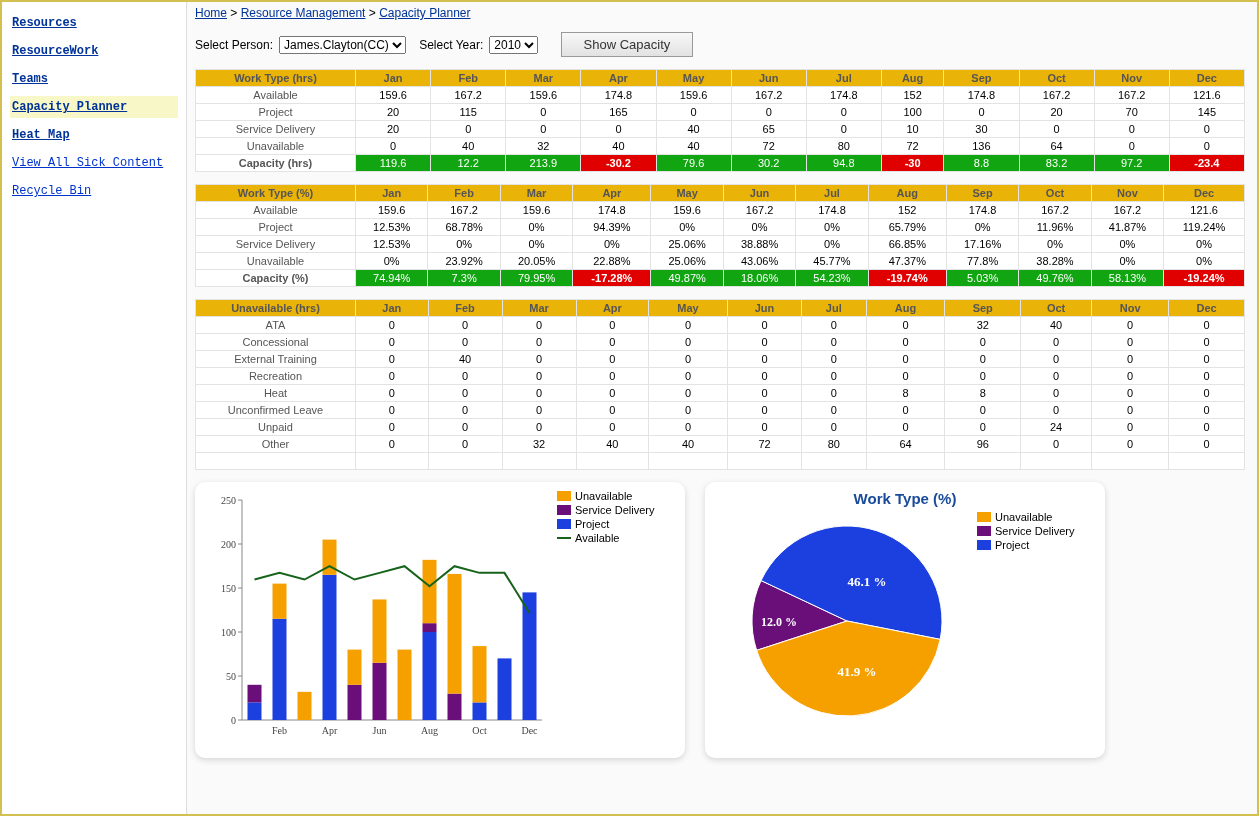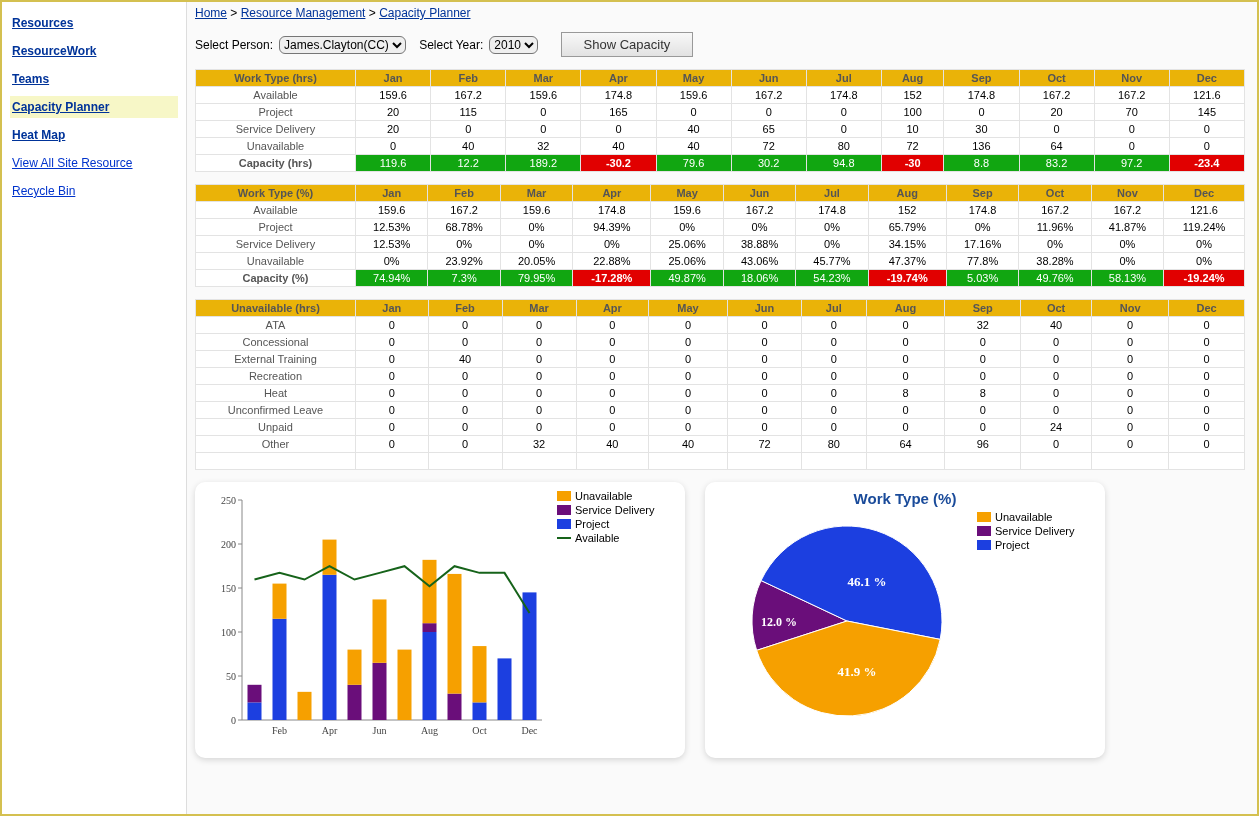--- a/index.html
+++ b/index.html
@@ -21,34 +21,35 @@
   background: #fff;
 }
 .sidebar a {
   display: block;
   padding: 4px 2px;
   color: #003399;
   text-decoration: underline;
   font-size: 12px;
   font-weight: bold;
   margin-bottom: 6px;
+  font-family: Liberation Mono, monospace;
 }
 .sidebar a.current { background: #f7f7c7; }
 .sidebar a.light { font-weight: normal; color: #0033cc; }
 .main {
   flex: 1;
   padding: 4px 8px;
   background: #fafafa;
   overflow: hidden;
 }
 .breadcrumb { font-size: 12px; margin-bottom: 12px; }
 .breadcrumb a { color: #003399; text-decoration: underline; }
 .controls { margin-bottom: 12px; }
 .controls label { font-size: 12px; text-align: center; }
-.controls select { font-size: 12px; margin: 0 10px 0 3px; border-radius: 6px; }
+.controls select { font-size: 12px; margin: 0 10px 0 3px; }
 .controls button {
   font-size: 13px;
   padding: 4px 22px;
   background: linear-gradient(#f8f8f8,#e2e2e2);
   border: 1px solid #999;
   color: #333;
 }
 
 table.data {
   border-collapse: collapse;
@@ -95,21 +96,21 @@
 </head>
 <body>
 
 <div class="app">
   <div class="sidebar">
     <a href="#">Resources</a>
     <a href="#">ResourceWork</a>
     <a href="#">Teams</a>
     <a href="#" class="current">Capacity Planner</a>
     <a href="#">Heat Map</a>
-    <a href="#" class="light">View All Site Resource</a>
+    <a href="#" class="light">View All Sick Content</a>
     <a href="#" class="light">Recycle Bin</a>
   </div>
 
   <div class="main">
     <div class="breadcrumb">
       <a href="#">Home</a> &gt;
       <a href="#">Resource Management</a> &gt;
       <a href="#">Capacity Planner</a>
     </div>
 
@@ -196,21 +197,21 @@
             <td>72</td>
             <td>136</td>
             <td>64</td>
             <td>0</td>
             <td>0</td>
           </tr>
           <tr>
             <td class="rowlabel" style="font-weight:bold">Capacity (hrs)</td>
             <td class="cap-pos">119.6</td>
             <td class="cap-pos">12.2</td>
-            <td class="cap-pos">189.2</td>
+            <td class="cap-pos">213.9</td>
             <td class="cap-neg">-30.2</td>
             <td class="cap-pos">79.6</td>
             <td class="cap-pos">30.2</td>
             <td class="cap-pos">94.8</td>
             <td class="cap-neg">-30</td>
             <td class="cap-pos">8.8</td>
             <td class="cap-pos">83.2</td>
             <td class="cap-pos">97.2</td>
             <td class="cap-neg">-23.4</td>
           </tr>
@@ -265,21 +266,21 @@
           </tr>
           <tr>
             <td class="rowlabel">Service Delivery</td>
             <td>12.53%</td>
             <td>0%</td>
             <td>0%</td>
             <td>0%</td>
             <td>25.06%</td>
             <td>38.88%</td>
             <td>0%</td>
-            <td>34.15%</td>
+            <td>66.85%</td>
             <td>17.16%</td>
             <td>0%</td>
             <td>0%</td>
             <td>0%</td>
           </tr>
           <tr>
             <td class="rowlabel">Unavailable</td>
             <td>0%</td>
             <td>23.92%</td>
             <td>20.05%</td>

